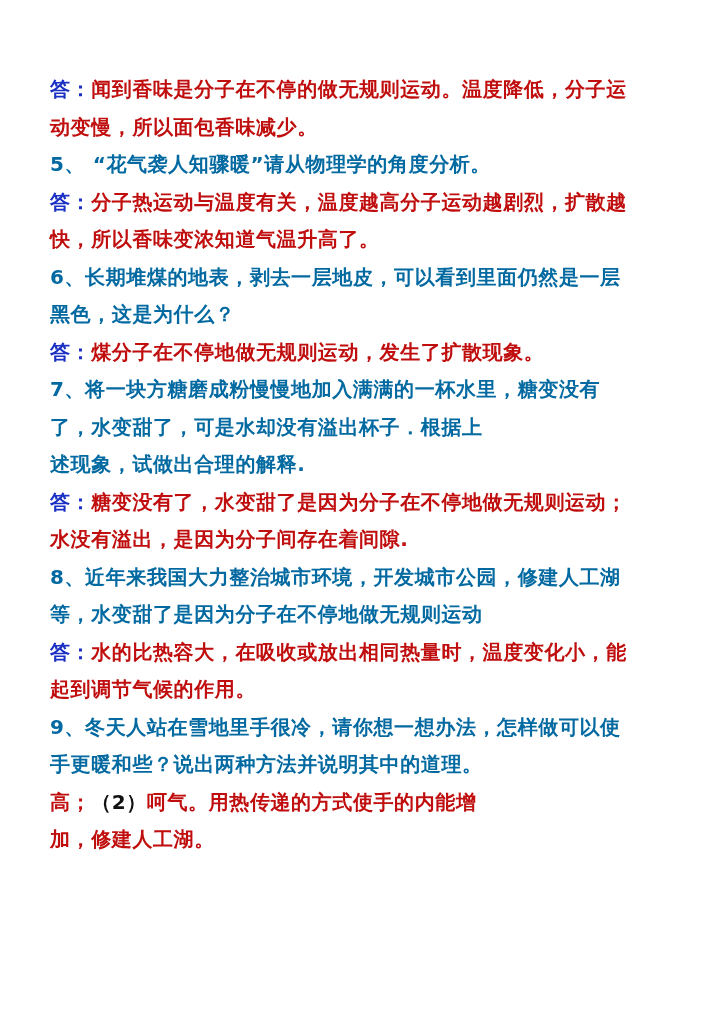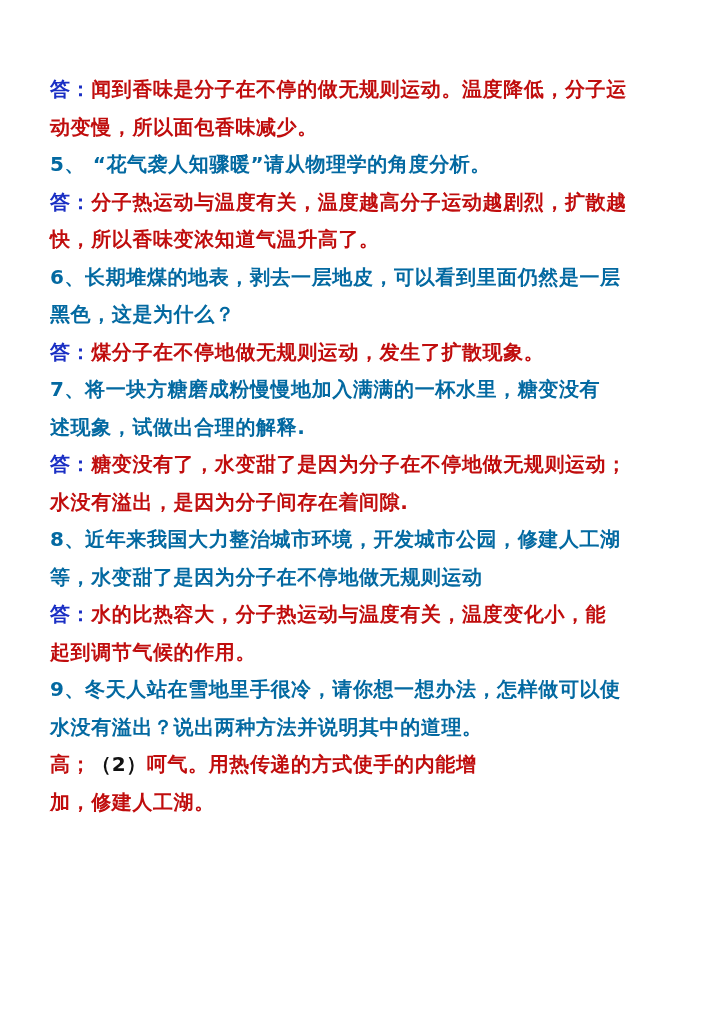--- a/index.html
+++ b/index.html
@@ -49,33 +49,34 @@
   </div>
   <div class="line a">快，所以香味变浓知道气温升高了。</div>
 
   <div class="line q">6、长期堆煤的地表，剥去一层地皮，可以看到里面仍然是一层</div>
   <div class="line q">黑色，这是为什么？</div>
   <div class="line">
     <span class="label">答：</span><span class="a">煤分子在不停地做无规则运动，发生了扩散现象。</span>
   </div>
 
   <div class="line q">7、将一块方糖磨成粉慢慢地加入满满的一杯水里，糖变没有</div>
+  <div class="line q">了，水变甜了，可是水却没有溢出杯子．根据上</div>
   <div class="line q">述现象，试做出合理的解释.</div>
   <div class="line">
     <span class="label">答：</span><span class="a">糖变没有了，水变甜了是因为分子在不停地做无规则运动；</span>
   </div>
   <div class="line a">水没有溢出，是因为分子间存在着间隙.</div>
 
   <div class="line q">8、近年来我国大力整治城市环境，开发城市公园，修建人工湖</div>
   <div class="line q">等，水变甜了是因为分子在不停地做无规则运动</div>
   <div class="line">
-    <span class="label">答：</span><span class="a">水的比热容大，分子热运动与温度有关，温度变化小，能</span>
+    <span class="label">答：</span><span class="a">水的比热容大，在吸收或放出相同热量时，温度变化小，能</span>
   </div>
   <div class="line a">起到调节气候的作用。</div>
 
   <div class="line q">9、冬天人站在雪地里手很冷，请你想一想办法，怎样做可以使</div>
-  <div class="line q">水没有溢出？说出两种方法并说明其中的道理。</div>
+  <div class="line q">手更暖和些？说出两种方法并说明其中的道理。</div>
   <div class="line">
     <span class="a">高；</span><span class="neutral">（2）</span><span class="a">呵气。用热传递的方式使手的内能增</span>
   </div>
   <div class="line a">加，修建人工湖。</div>
 
 </div>
 
 </body></html>

